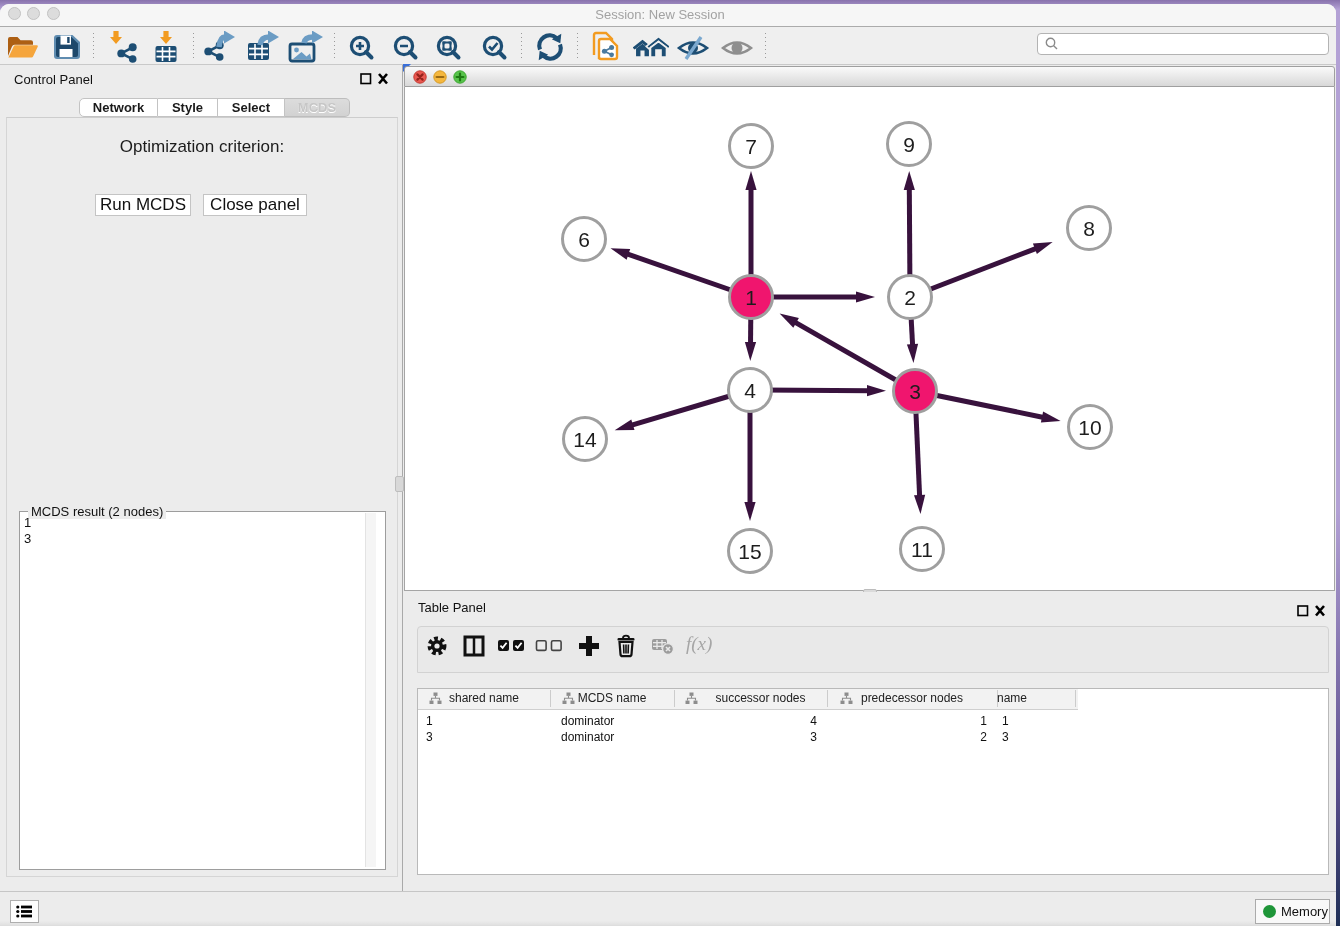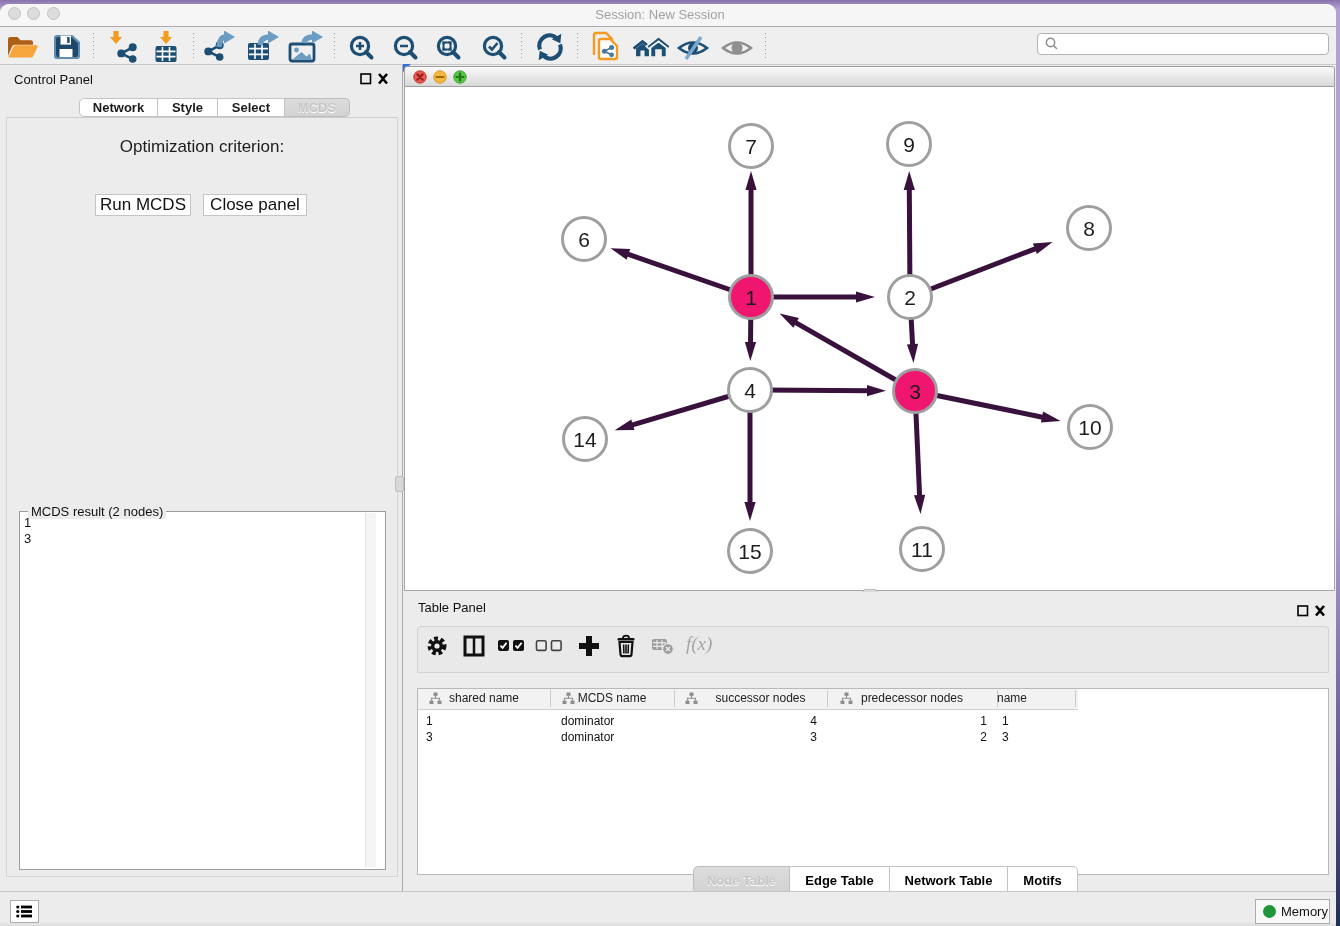--- a/index.html
+++ b/index.html
@@ -398,26 +398,20 @@
       <div class="trow" style="left:143px;top:25px;">dominator</div>
       <div class="trow" style="left:256px;top:25px;width:143px;text-align:right;">4</div>
       <div class="trow" style="left:409px;top:25px;width:160px;text-align:right;">1</div>
       <div class="trow" style="left:584px;top:25px;">1</div>
       <div class="trow" style="left:8px;top:41px;">3</div>
       <div class="trow" style="left:143px;top:41px;">dominator</div>
       <div class="trow" style="left:256px;top:41px;width:143px;text-align:right;">3</div>
       <div class="trow" style="left:409px;top:41px;width:160px;text-align:right;">2</div>
       <div class="trow" style="left:584px;top:41px;">3</div>
     </div>
-    <div id="btabs">
-      <div class="tab first sel" style="width:89px;height:20px;">Node Table</div>
-      <div class="tab" style="width:93px;height:20px;">Edge Table</div>
-      <div class="tab" style="width:111px;height:20px;">Network Table</div>
-      <div class="tab last" style="width:63px;height:20px;">Motifs</div>
-    </div>
   </div>
 
   <div id="statusbar">
     <div id="listbtn">
       <svg width="17" height="13" style="position:absolute;left:5px;top:4px" viewBox="0 0 17 13">
         <circle cx="1.8" cy="2" r="1.6" fill="#000"></circle>
           <rect x="5" y="0.6" width="11" height="2.8" fill="#000"></rect>
         <circle cx="1.8" cy="6.5" r="1.6" fill="#000"></circle>
           <rect x="5" y="5.1" width="11" height="2.8" fill="#000"></rect>
         <circle cx="1.8" cy="11" r="1.6" fill="#000"></circle>

